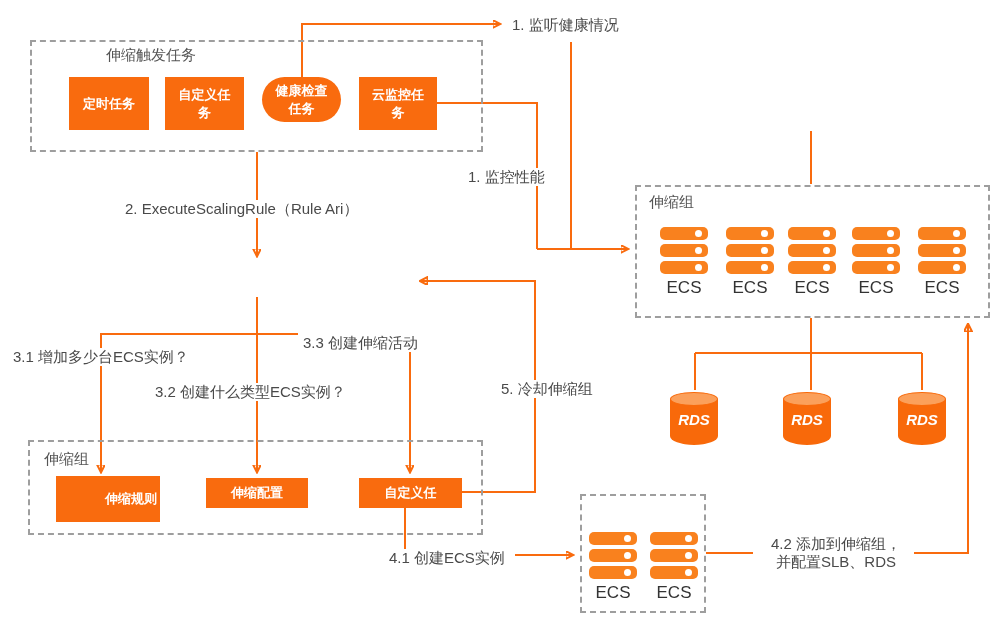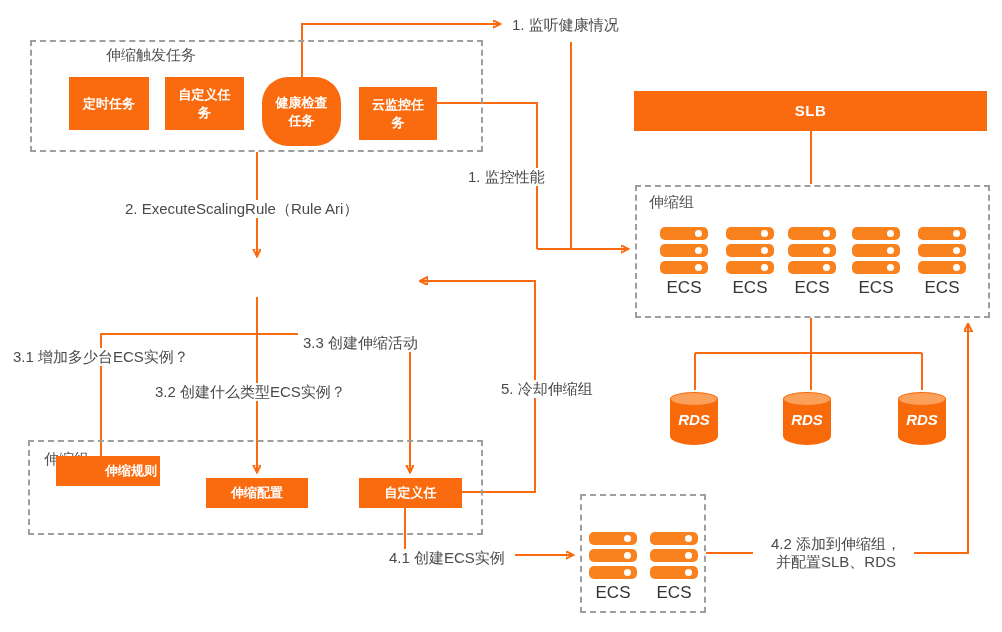--- a/index.html
+++ b/index.html
@@ -80,26 +80,25 @@
     <path d="M695 353 V390"></path>
     <path d="M811 353 V390"></path>
     <path d="M922 353 V390"></path>
   </svg>
 
   <div class="dgroup" style="left:30px; top:40px; width:453px; height:112px;"></div>
   <div class="dtitle" style="left:58px; top:46px;margin-left:48px;">伸缩触发任务</div>
   <div class="obox" style="left:69px; top:77px; width:80px; height:53px;">定时任务</div>
   <div class="obox" style="left:165px; top:77px; width:79px; height:53px;">自定义任
 务</div>
-  <div class="obox" style="left:262px; top:77px; width:79px; height:69px;border-radius:26px;">健康检查
+  <div class="obox" style="left:262px; top:77px; width:79px; height:45px;border-radius:26px;">健康检查
 任务</div>
-  <div class="obox" style="left:359px; top:87px; width:78px; height:53px;">云监控任
+  <div class="obox" style="left:359px; top:77px; width:78px; height:53px;">云监控任
 务</div>
 
-  <div class="obox slb" style="left:634px; top:91px; width:353px; height:40px;">SLB</div>
 
   <div class="dgroup" style="left:635px; top:185px; width:355px; height:133px;"></div>
   <div class="dtitle" style="left:649px; top:193px;">伸缩组</div>
 
   <div class="ecs-icon" style="left:660px; top:227px;">
     <div class="ecs-bar"></div>
       <div class="ecs-bar"></div>
       <div class="ecs-bar"></div>
     <div class="ecs-label">ECS</div>
   </div>
@@ -140,21 +139,21 @@
   </div>
   <div class="rds" style="left:898px; top:392px;">
     <div class="rds-body"></div>
     <div class="rds-top"></div>
     <div class="rds-label">RDS</div>
   </div>
 
 
   <div class="dgroup" style="left:28px; top:440px; width:455px; height:95px;"></div>
   <div class="dtitle" style="left:44px; top:450px;">伸缩组</div>
-  <div class="obox" style="left:56px; top:456px; width:104px; height:30px;padding-left:46px;">伸缩规则</div>
+  <div class="obox" style="left:56px; top:476px; width:104px; height:46px;padding-left:46px;">伸缩规则</div>
   <div class="obox" style="left:206px; top:478px; width:102px; height:30px;">伸缩配置</div>
   <div class="obox" style="left:359px; top:478px; width:103px; height:30px;">自定义任</div>
 
   <div class="dgroup" style="left:580px; top:494px; width:126px; height:119px;"></div>
   <div class="ecs-icon" style="left:589px; top:532px;">
     <div class="ecs-bar"></div>
       <div class="ecs-bar"></div>
       <div class="ecs-bar"></div>
     <div class="ecs-label">ECS</div>
   </div>

